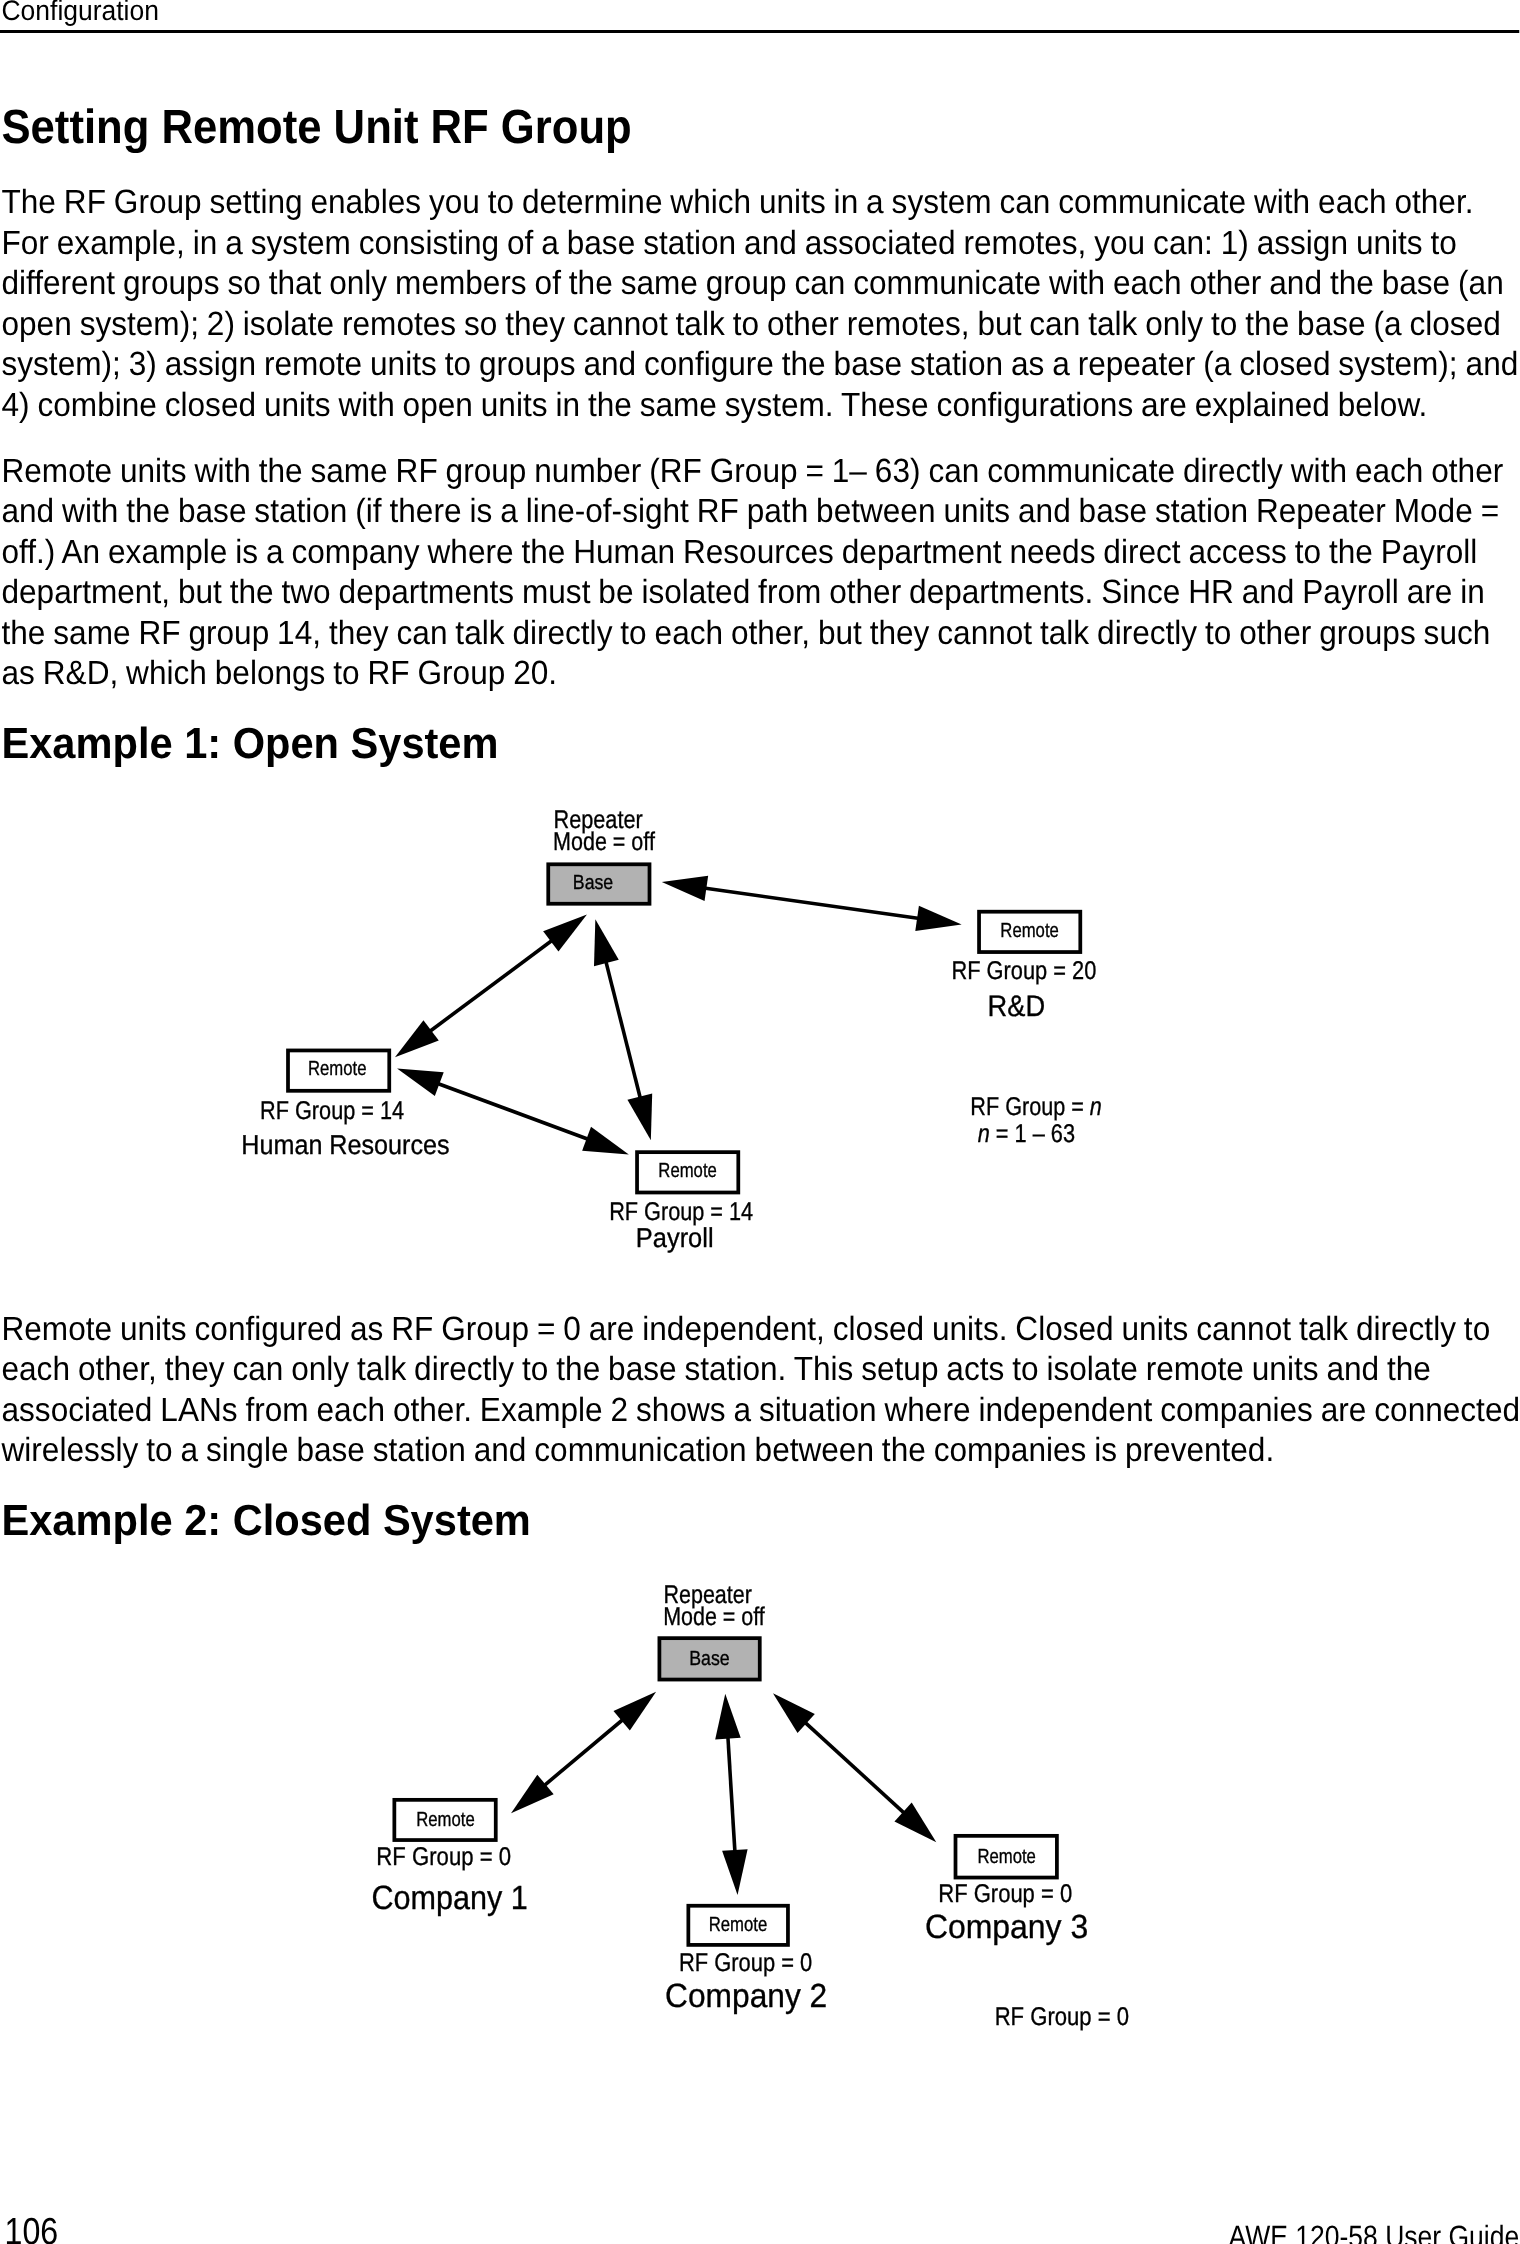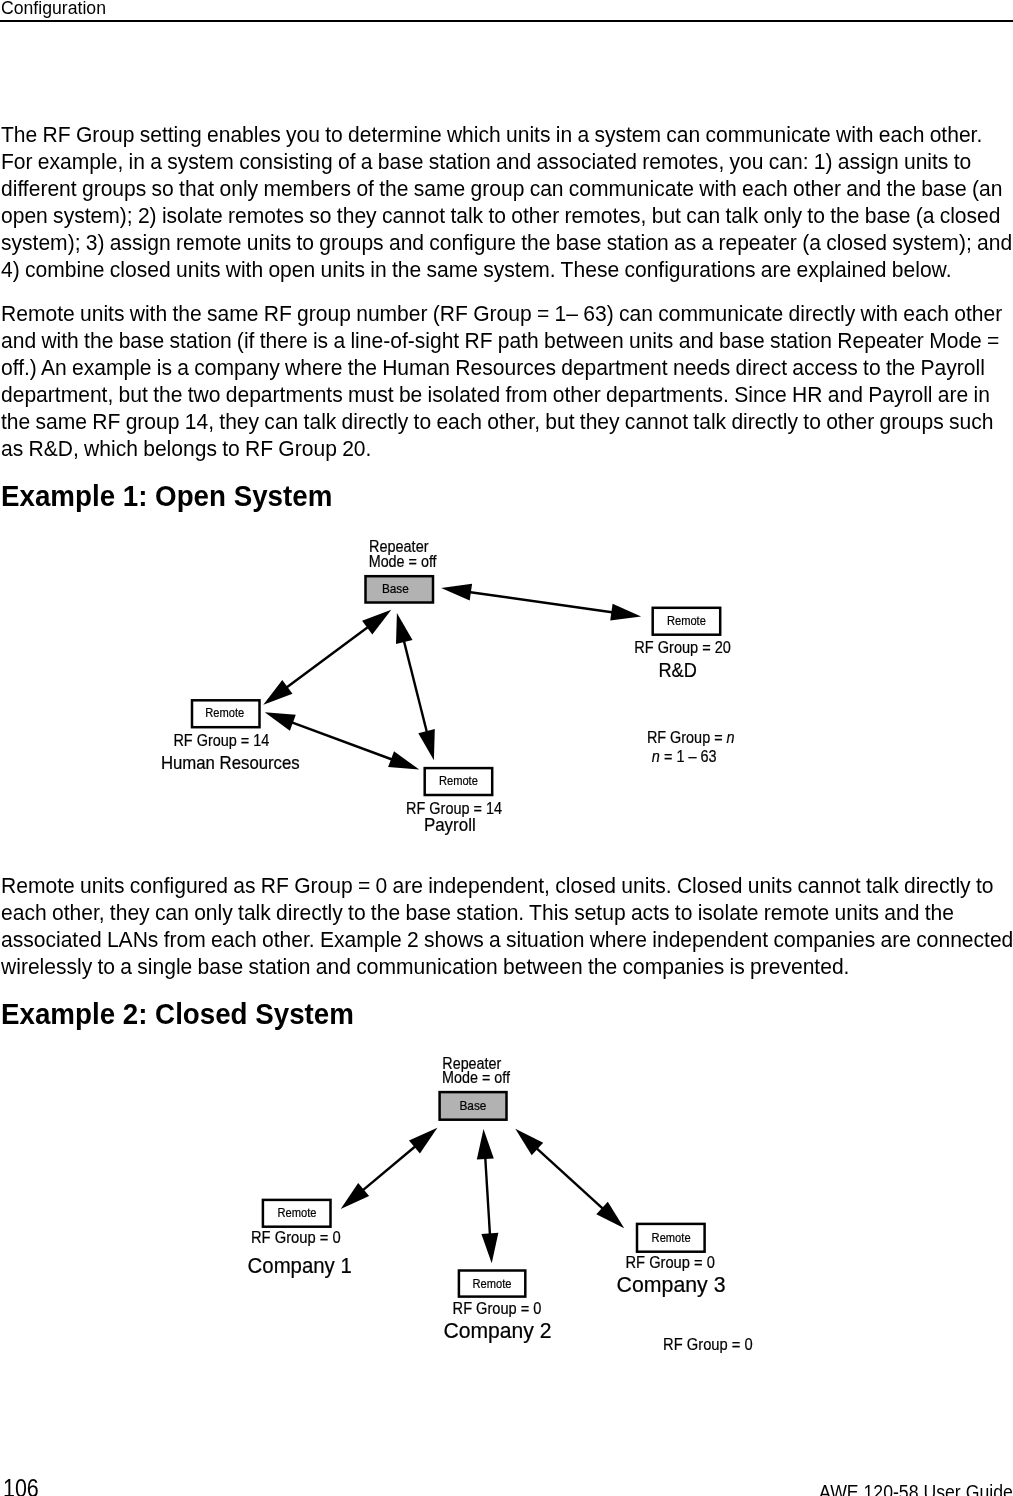--- a/index.html
+++ b/index.html
@@ -32,20 +32,21 @@
   .t-name2{font-size:19.8px;}
   .t-name3{font-size:22.4px;}
   .t-ital{font-style:italic;}
 </style>
 </head>
 <body>
 
 <div class="page">
   <div class="hdr"><span class="sq">Configuration</span></div>
   <div class="hdr-rule"></div>
+  <h1 class="title"><span class="sq">Setting Remote Unit RF Group</span></h1>
   <div class="para" style="left:1.2px;top:121.0px;">
       <span class="sq">The RF Group setting enables you to determine which units in a system can communicate with each other.</span>
       <span class="sq">For example, in a system consisting of a base station and associated remotes, you can: 1) assign units to</span>
       <span class="sq">different groups so that only members of the same group can communicate with each other and the base (an</span>
       <span class="sq">open system); 2) isolate remotes so they cannot talk to other remotes, but can talk only to the base (a closed</span>
       <span class="sq">system); 3) assign remote units to groups and configure the base station as a repeater (a closed system); and</span>
       <span class="sq">4) combine closed units with open units in the same system. These configurations are explained below.</span>
     </div>
   <div class="para" style="left:1.2px;top:300px;">
       <span class="sq">Remote units with the same RF group number (RF Group = 1– 63) can communicate directly with each other</span>

